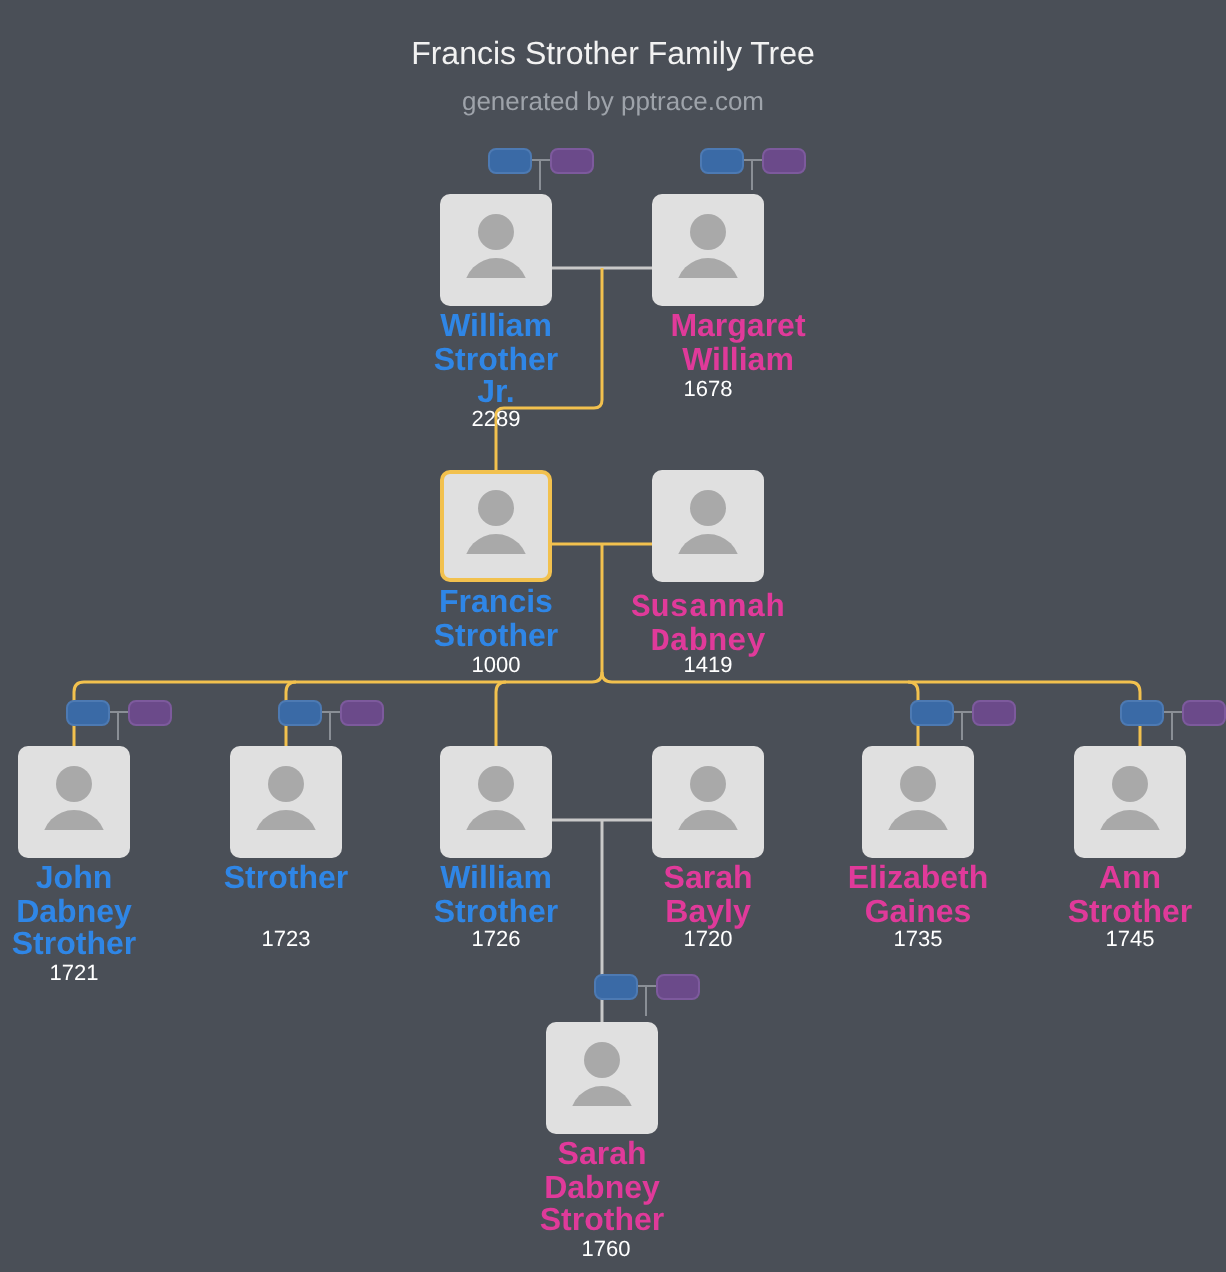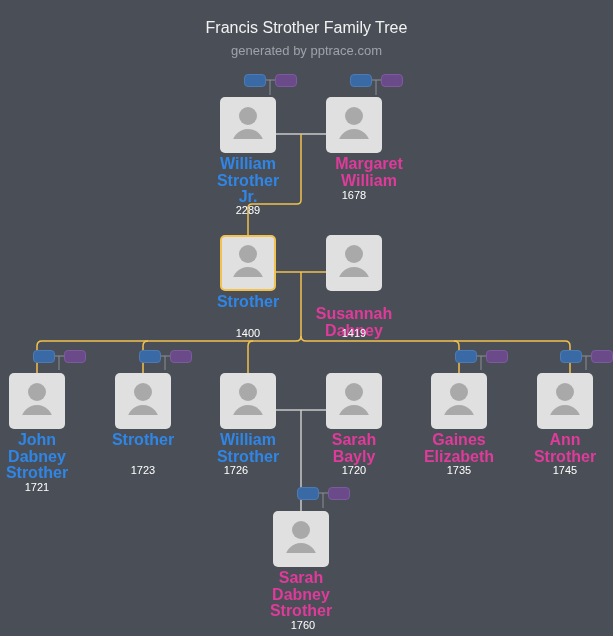--- a/index.html
+++ b/index.html
@@ -101,31 +101,32 @@
   </div>
   <div class="year" style="left:299px;top:189px;">1678</div>
 </div>
 
 <div>
   <div class="card sel" style="left:220px;top:235px;">
       <div class="head"></div>
       <div class="body"></div>
     </div>
   <div class="label male" style="left:193px;top:294px;">
-    <div>Strother</div>
-  </div>
-  <div class="year" style="left:193px;top:327px;">1400</div>
+    <div>Francis</div>
+    <div>Strother</div>
+  </div>
+  <div class="year" style="left:193px;top:327px;">1000</div>
 </div>
 
 <div>
   <div class="card" style="left:326px;top:235px;">
       <div class="head"></div>
       <div class="body"></div>
     </div>
-  <div class="label female" style="left:299px;top:306px;">
+  <div class="label female" style="left:299px;top:296px;font-family:Liberation Mono, monospace;">
     <div>Susannah</div>
     <div>Dabney</div>
   </div>
   <div class="year" style="left:299px;top:327px;">1419</div>
 </div>
 
 <div>
   <div class="card" style="left:9px;top:373px;">
       <div class="head"></div>
       <div class="body"></div>
@@ -151,43 +152,43 @@
 
 <div>
   <div class="card" style="left:220px;top:373px;">
       <div class="head"></div>
       <div class="body"></div>
     </div>
   <div class="label male" style="left:193px;top:432px;">
     <div>William</div>
     <div>Strother</div>
   </div>
-  <div class="year" style="left:181px;top:464px;">1726</div>
+  <div class="year" style="left:193px;top:464px;">1726</div>
 </div>
 
 <div>
   <div class="card" style="left:326px;top:373px;">
       <div class="head"></div>
       <div class="body"></div>
     </div>
   <div class="label female" style="left:299px;top:432px;">
     <div>Sarah</div>
     <div>Bayly</div>
   </div>
   <div class="year" style="left:299px;top:464px;">1720</div>
 </div>
 
 <div>
   <div class="card" style="left:431px;top:373px;">
       <div class="head"></div>
       <div class="body"></div>
     </div>
   <div class="label female" style="left:404px;top:432px;">
+    <div>Elizabeth</div>
     <div>Gaines</div>
-    <div>Elizabeth</div>
   </div>
   <div class="year" style="left:404px;top:464px;">1735</div>
 </div>
 
 <div>
   <div class="card" style="left:537px;top:373px;">
       <div class="head"></div>
       <div class="body"></div>
     </div>
   <div class="label female" style="left:510px;top:432px;">

